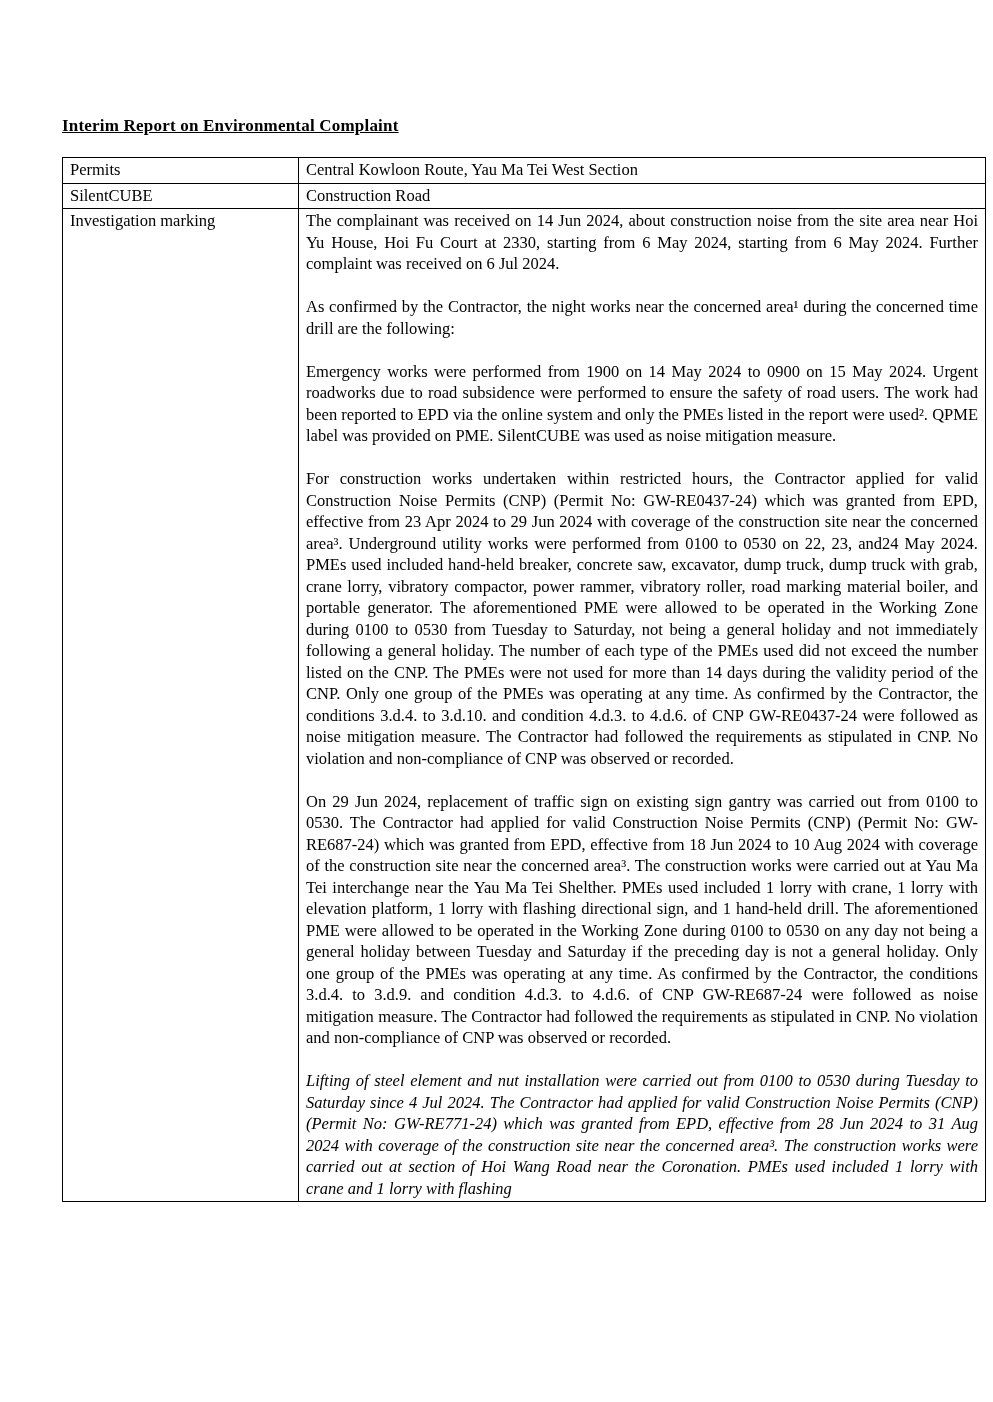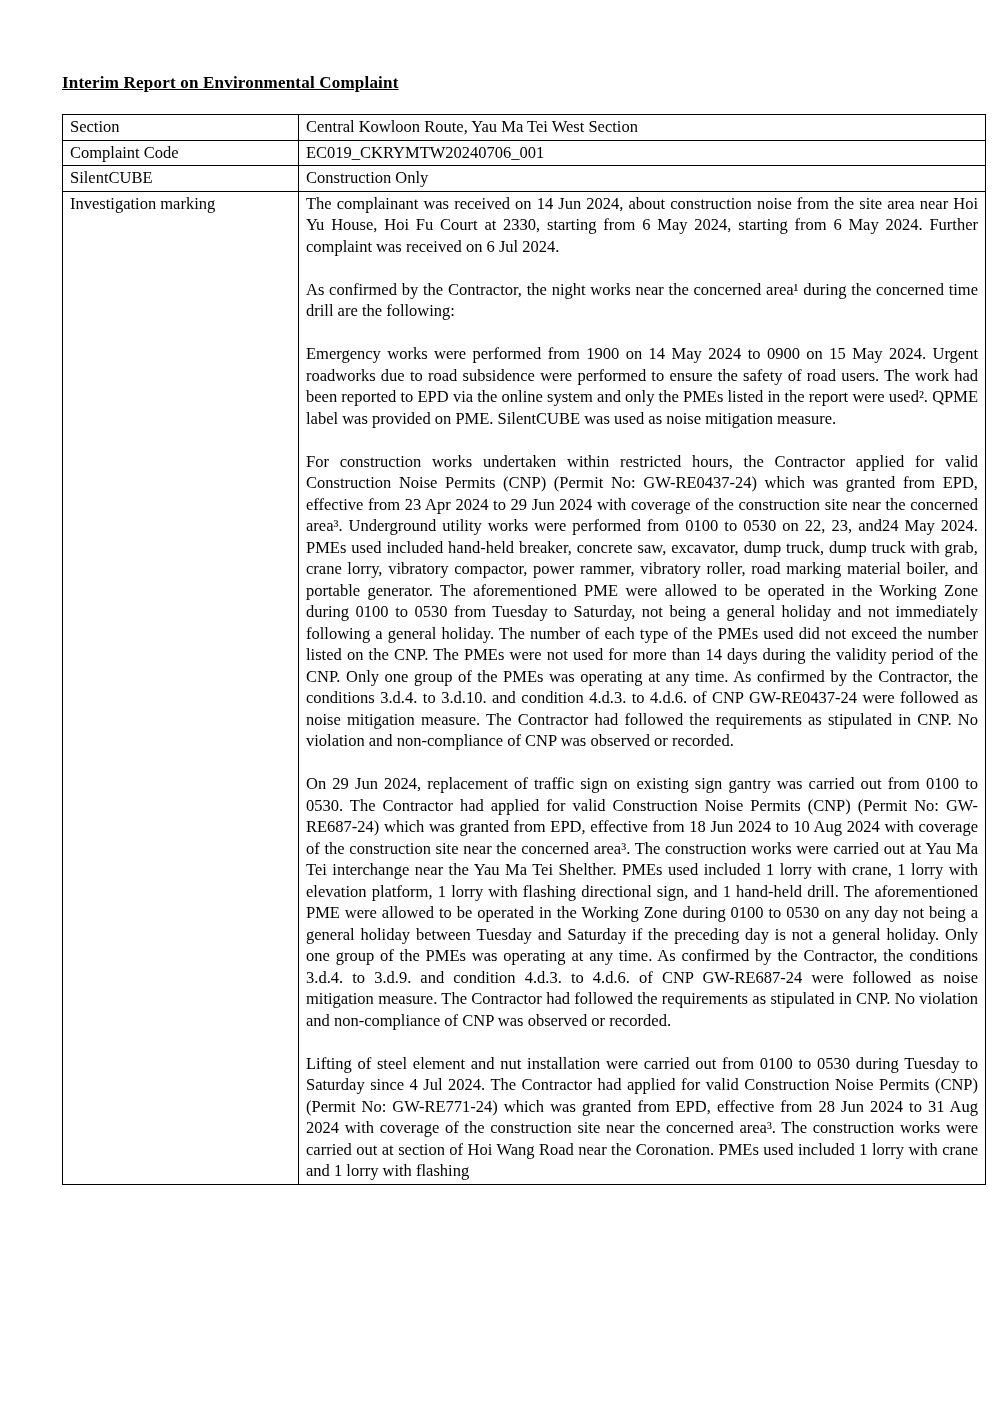--- a/index.html
+++ b/index.html
@@ -11,21 +11,21 @@
     width: 993px;
     height: 1402px;
     overflow: hidden;
     font-family: "Liberation Serif", "DejaVu Serif", serif;
     color: #000000;
   }
   .page {
     box-sizing: border-box;
     width: 993px;
     height: 1156px;
-    padding: 73px 38px 0 62px;
+    padding: 116px 38px 0 62px;
   }
   .title {
     font-size: 17px;
     font-weight: bold;
     text-decoration: underline;
     margin: 0 0 21px 0;
     letter-spacing: 0.2px;
   }
   table.report-table {
     border-collapse: collapse;
@@ -48,45 +48,42 @@
   }
   td.value-cell.justify {
     text-align: justify;
   }
   td.value-cell p {
     margin: 0 0 21.5px 0;
     text-align: justify;
   }
   td.value-cell p:last-child {
     margin-bottom: 0;
+    font-style: italic;
   }
 </style>
 </head>
 <body>
 
 <div class="page">
 
   <h1 class="title">Interim Report on Environmental Complaint</h1>
 
   <table class="report-table">
     <tbody>
       <tr>
-        <td class="label-cell">Section</td>
+        <td class="label-cell">Permits</td>
         <td class="value-cell">Central Kowloon Route, Yau Ma Tei West Section</td>
       </tr>
 
-      <tr>
-        <td class="label-cell">Complaint Code</td>
-        <td class="value-cell">EC019_CKRYMTW20240706_001</td>
-      </tr>
 
 
       <tr>
         <td class="label-cell">SilentCUBE</td>
-        <td class="value-cell">Construction Only</td>
+        <td class="value-cell">Construction Road</td>
       </tr>
 
       <tr>
         <td class="label-cell">Investigation marking</td>
         <td class="value-cell justify">
           <p>The complainant was received on 14 Jun 2024, about construction noise from the site area near Hoi Yu House, Hoi Fu Court at 2330, starting from 6 May 2024, starting from 6 May 2024. Further complaint was received on 6 Jul 2024.</p>
           <p>As confirmed by the Contractor, the night works near the concerned area¹ during the concerned time drill are the following:</p>
           <p>Emergency works were performed from 1900 on 14 May 2024 to 0900 on 15 May 2024. Urgent roadworks due to road subsidence were performed to ensure the safety of road users. The work had been reported to EPD via the online system and only the PMEs listed in the report were used². QPME label was provided on PME. SilentCUBE was used as noise mitigation measure.</p>
           <p>For construction works undertaken within restricted hours, the Contractor applied for valid Construction Noise Permits (CNP) (Permit No: GW-RE0437-24) which was granted from EPD, effective from 23 Apr 2024 to 29 Jun 2024 with coverage of the construction site near the concerned area³. Underground utility works were performed from 0100 to 0530 on 22, 23, and24 May 2024. PMEs used included hand-held breaker, concrete saw, excavator, dump truck, dump truck with grab, crane lorry, vibratory compactor, power rammer, vibratory roller, road marking material boiler, and portable generator. The aforementioned PME were allowed to be operated in the Working Zone during 0100 to 0530 from Tuesday to Saturday, not being a general holiday and not immediately following a general holiday. The number of each type of the PMEs used did not exceed the number listed on the CNP. The PMEs were not used for more than 14 days during the validity period of the CNP. Only one group of the PMEs was operating at any time. As confirmed by the Contractor, the conditions 3.d.4. to 3.d.10. and condition 4.d.3. to 4.d.6. of CNP GW-RE0437-24 were followed as noise mitigation measure. The Contractor had followed the requirements as stipulated in CNP. No violation and non-compliance of CNP was observed or recorded.</p>
           <p>On 29 Jun 2024, replacement of traffic sign on existing sign gantry was carried out from 0100 to 0530. The Contractor had applied for valid Construction Noise Permits (CNP) (Permit No: GW-RE687-24) which was granted from EPD, effective from 18 Jun 2024 to 10 Aug 2024 with coverage of the construction site near the concerned area³. The construction works were carried out at Yau Ma Tei interchange near the Yau Ma Tei Shelther. PMEs used included 1 lorry with crane, 1 lorry with elevation platform, 1 lorry with flashing directional sign, and 1 hand-held drill. The aforementioned PME were allowed to be operated in the Working Zone during 0100 to 0530 on any day not being a general holiday between Tuesday and Saturday if the preceding day is not a general holiday. Only one group of the PMEs was operating at any time. As confirmed by the Contractor, the conditions 3.d.4. to 3.d.9. and condition 4.d.3. to 4.d.6. of CNP GW-RE687-24 were followed as noise mitigation measure. The Contractor had followed the requirements as stipulated in CNP. No violation and non-compliance of CNP was observed or recorded.</p>

